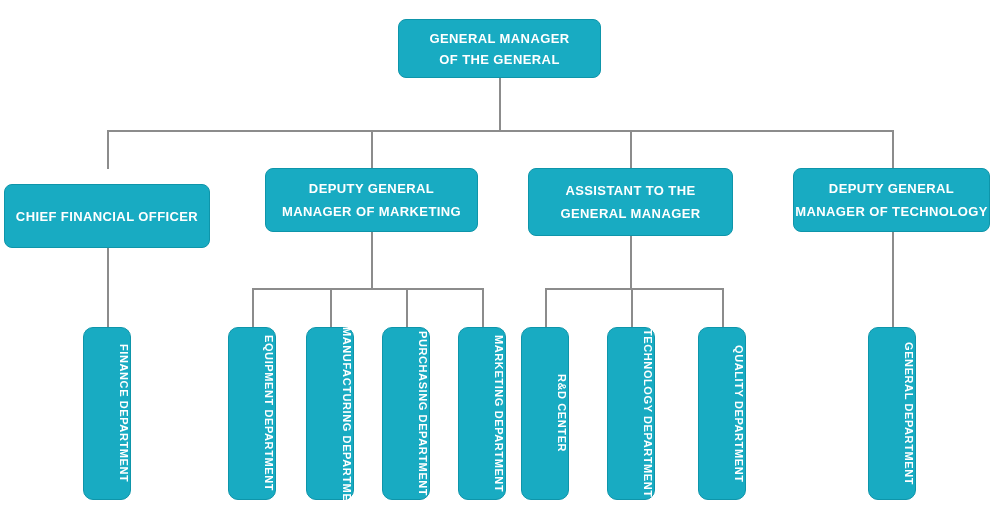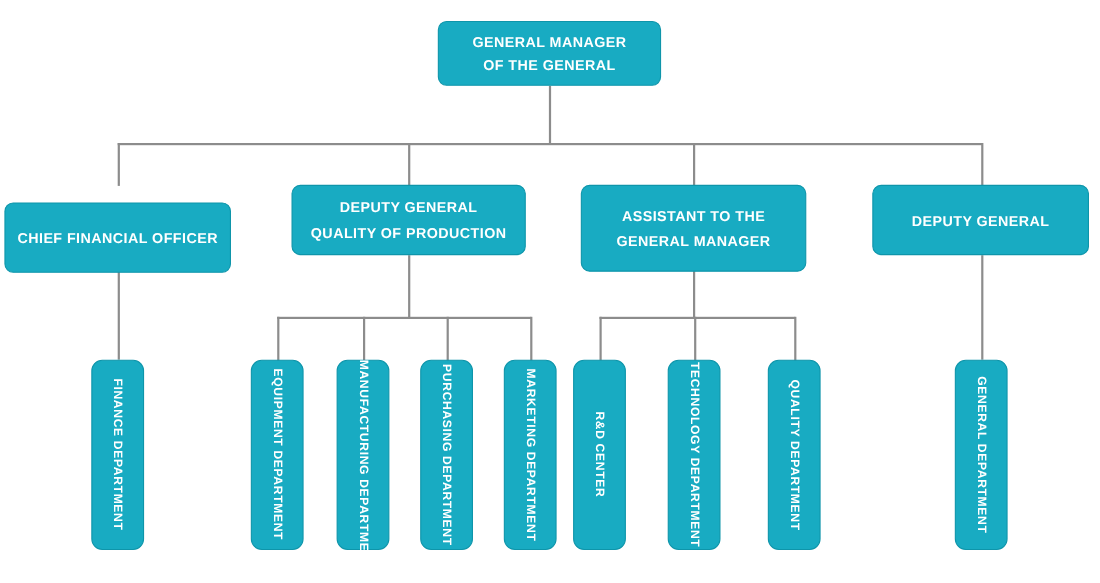--- a/index.html
+++ b/index.html
@@ -20,21 +20,20 @@
   .line{position:absolute;background:var(--connector);}
   .line.v{width:1.5px;}
   .line.h{height:1.5px;}
   .node{
     position:absolute;
     background:var(--node-fill);
     border:1px solid var(--node-border);
     color:var(--text);
     display:flex;
     flex-direction:column;
-    align-items:center;
     justify-content:center;
     text-align:center;
     box-sizing:border-box;
     z-index:2;
     font-weight:700;
     letter-spacing:0.4px;
   }
   .node.lvl{border-radius:8px;font-size:13px;row-gap:10px;line-height:1;}
   .node.dept{
     border-radius:10px;
@@ -82,30 +81,31 @@
     <span>GENERAL MANAGER</span>
     <span>OF THE GENERAL</span>
   </div>
 
   <div class="node lvl" style="left:4px;top:184px;width:206px;height:64px">
     <span>CHIEF FINANCIAL OFFICER</span>
   </div>
 
   <div class="node lvl" style="left:265px;top:168px;width:213px;height:64px">
     <span>DEPUTY GENERAL</span>
-    <span>QUALITY OF PRODUCTION</span>
+    <span>MANAGER OF MARKETING</span>
   </div>
 
-  <div class="node lvl" style="left:528px;top:168px;width:205px;height:79px">
+  <div class="node lvl" style="left:528px;top:168px;width:205px;height:68px">
     <span>ASSISTANT TO THE</span>
     <span>GENERAL MANAGER</span>
   </div>
 
   <div class="node lvl" style="left:793px;top:168px;width:197px;height:64px">
     <span>DEPUTY GENERAL</span>
+    <span>MANAGER OF TECHNOLOGY</span>
   </div>
 
   <div class="node dept" style="left:83px">
     <span class="vtext">FINANCE DEPARTMENT</span>
   </div>
   <div class="node dept" style="left:228px">
     <span class="vtext">EQUIPMENT DEPARTMENT</span>
   </div>
   <div class="node dept" style="left:306px">
     <span class="vtext">MANUFACTURING DEPARTMENT</span>

